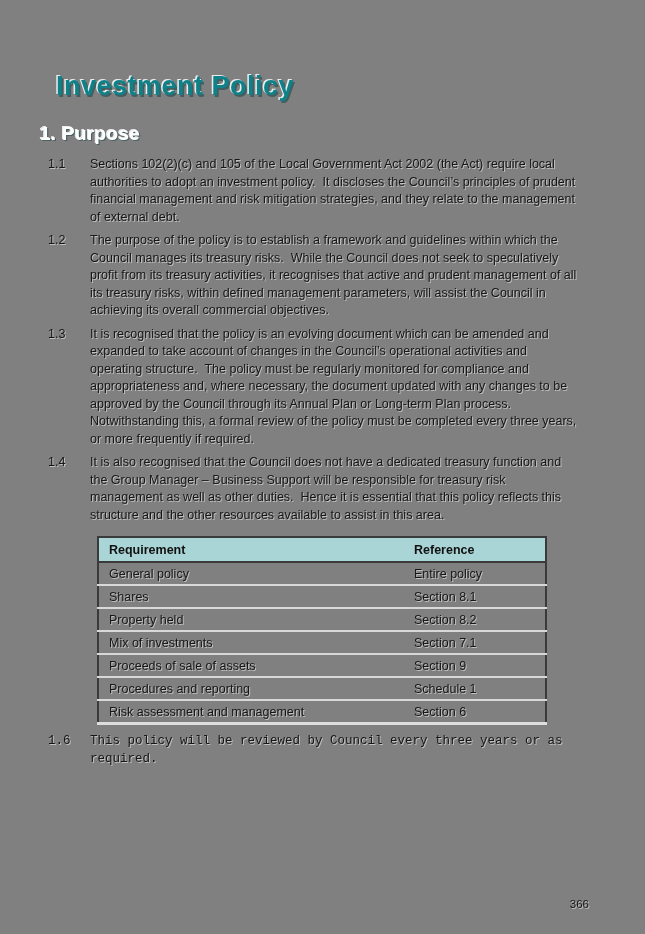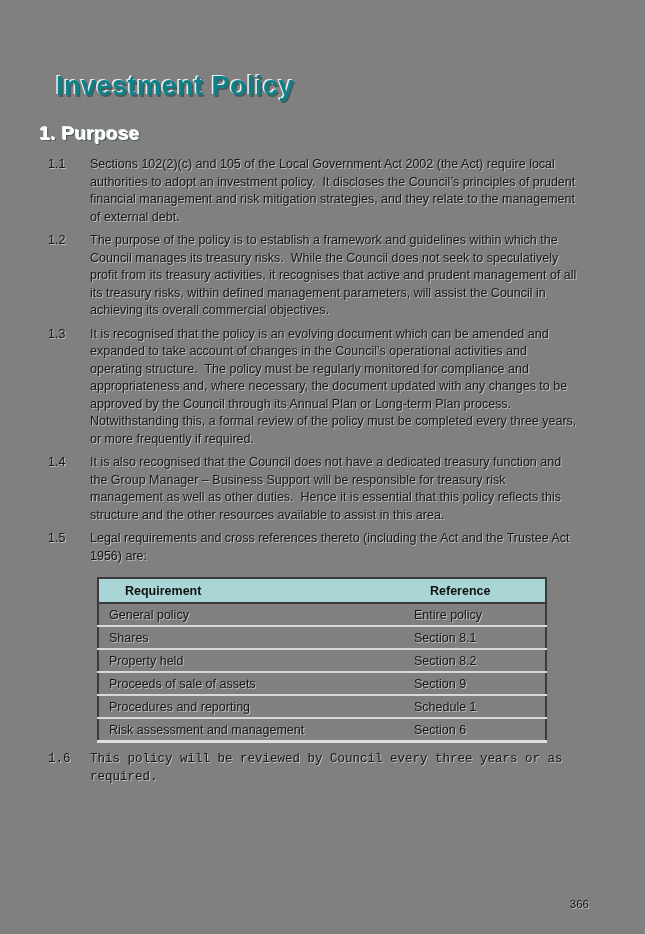--- a/index.html
+++ b/index.html
@@ -66,21 +66,21 @@
     border-top: 2px solid #ececec;
     border-bottom: 3px solid #dedede;
   }
   table.policy-table col.col-req { width: 306px; }
   table.policy-table col.col-ref { width: 142px; }
   table.policy-table th {
     background: #a9d5d6;
     text-align: left;
     font-weight: bold;
     color: #111;
-    padding: 5px 10px 4px 26px;
+    padding: 5px 10px 4px 10px;
     border-top: 2px solid #3a3a3a;
     border-bottom: 2px solid #3a3a3a;
     text-shadow: none;
   }
   table.policy-table th:first-child { border-left: 2px solid #3a3a3a; margin-left: -2px; }
   table.policy-table td {
     padding: 4px 10px 3px 10px;
     border-bottom: 2px solid #d8d8d8;
     text-shadow: 1px 1px 0 rgba(255,255,255,0.5);
   }
@@ -117,24 +117,20 @@
     <div class="para">
       <span class="para-num">1.3</span>
       <span class="para-text">It is recognised that the policy is an evolving document which can be amended and expanded to take account of changes in the Council’s operational activities and operating structure.  The policy must be regularly monitored for compliance and appropriateness and, where necessary, the document updated with any changes to be approved by the Council through its Annual Plan or Long-term Plan process.  Notwithstanding this, a formal review of the policy must be completed every three years, or more frequently if required.</span>
     </div>
 
     <div class="para">
       <span class="para-num">1.4</span>
       <span class="para-text">It is also recognised that the Council does not have a dedicated treasury function and the Group Manager – Business Support will be responsible for treasury risk management as well as other duties.  Hence it is essential that this policy reflects this structure and the other resources available to assist in this area.</span>
     </div>
 
-    <div class="para">
-      <span class="para-num">1.5</span>
-      <span class="para-text">Legal requirements and cross references thereto (including the Act and the Trustee Act 1956) are:</span>
-    </div>
 
     <table class="policy-table">
       <colgroup>
           <col class="col-req">
           <col class="col-ref">
         </colgroup>
       <thead>
         <tr>
           <th>Requirement</th>
           <th>Reference</th>
@@ -145,20 +141,24 @@
           <td>General policy</td>
           <td>Entire policy</td>
         </tr>
         <tr>
           <td>Shares</td>
           <td>Section 8.1</td>
         </tr>
         <tr>
           <td>Property held</td>
           <td>Section 8.2</td>
+        </tr>
+        <tr>
+          <td>Mix of investments</td>
+          <td>Section 7.1</td>
         </tr>
         <tr>
           <td>Proceeds of sale of assets</td>
           <td>Section 9</td>
         </tr>
         <tr>
           <td>Procedures and reporting</td>
           <td>Schedule 1</td>
         </tr>
         <tr>

